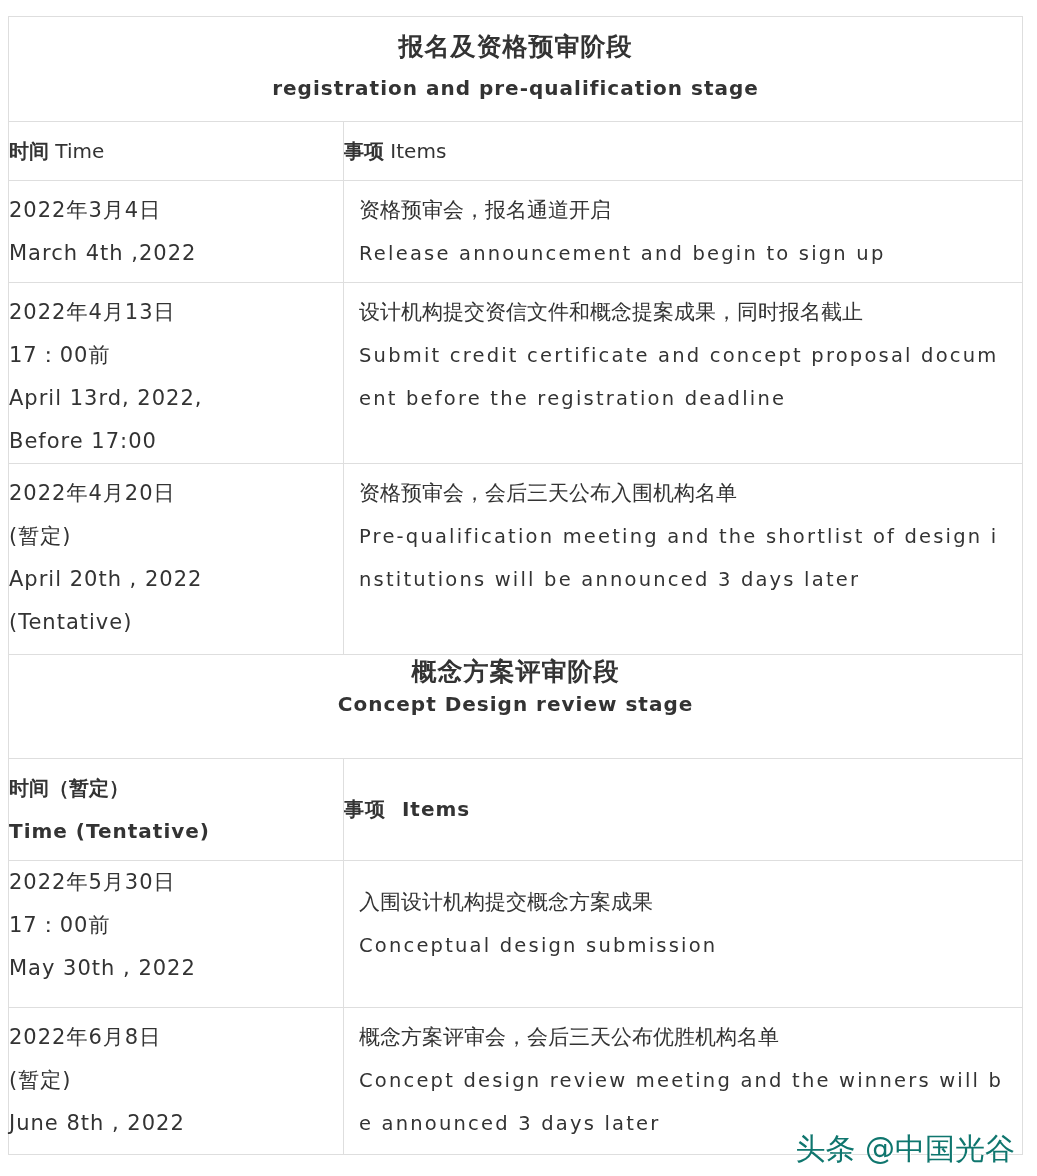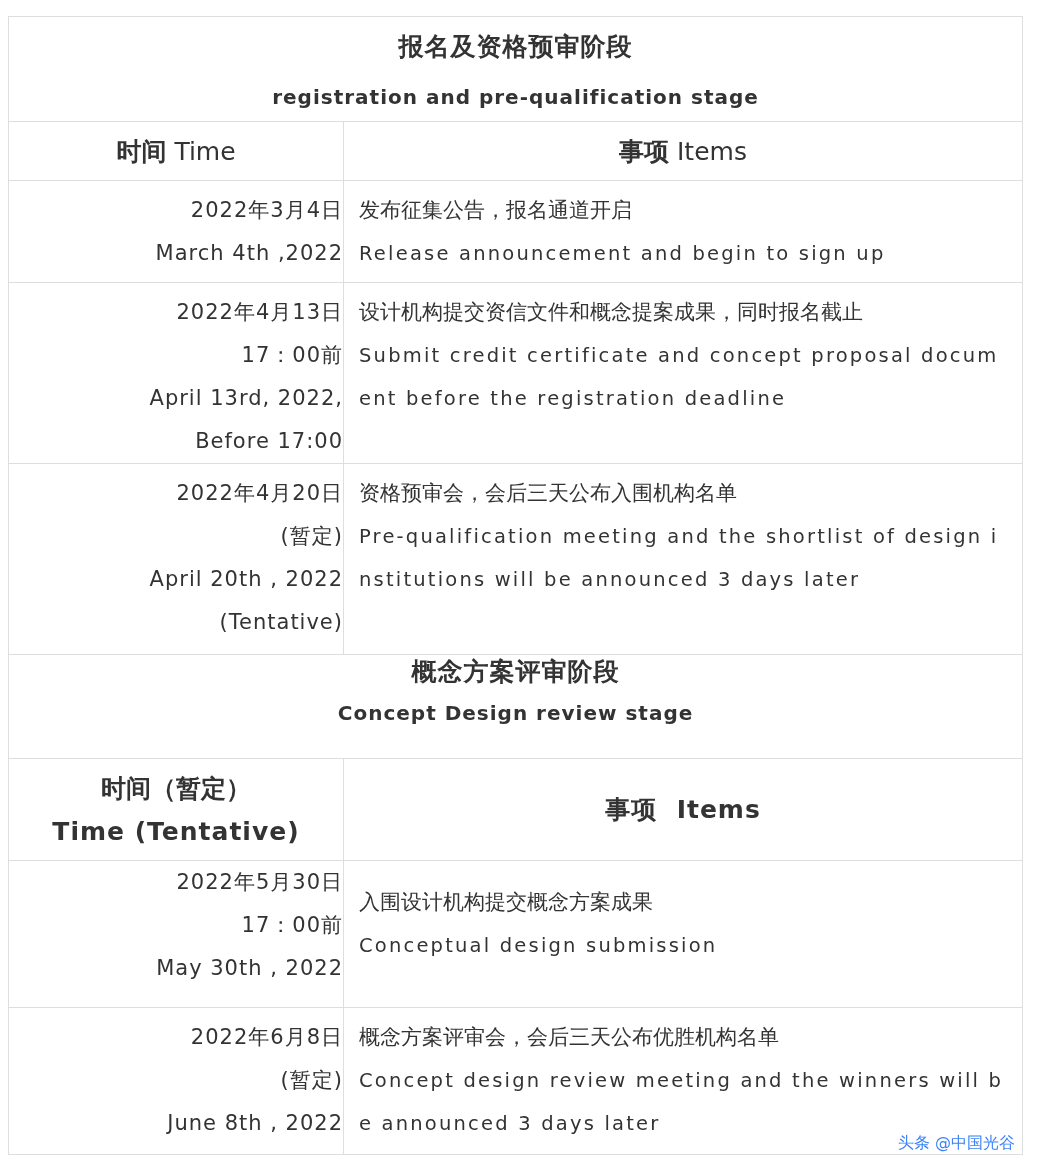--- a/index.html
+++ b/index.html
@@ -5,64 +5,64 @@
   html, body { margin: 0; padding: 0; background: #ffffff; }
   body { width: 1037px; height: 1176px; position: relative; overflow: hidden;
          font-family: "DejaVu Sans", "Liberation Sans", sans-serif; color: #333333; }
   table.sched { position: absolute; left: 8px; top: 16px; width: 1015px;
                 border-collapse: collapse; table-layout: fixed; }
   table.sched td { border: 1px solid #dedede; vertical-align: top; padding: 0; }
   .col-time { width: 335px; }
   .stage-cell { text-align: center; }
   .stage-zh { font-size: 25px; font-weight: bold; color: #333; letter-spacing: 1px; }
   .stage-en { font-size: 20px; font-weight: bold; color: #333; letter-spacing: 1px; }
-  .hdr { font-size: 25px; text-align: center; vertical-align: middle !important; }
+  .hdr { font-size: 20px; text-align: left; vertical-align: middle !important; }
   .hdr b { font-weight: bold; }
-  .time-cell { text-align: right; font-size: 21px; letter-spacing: 1px; color: #333; }
+  .time-cell { text-align: left; font-size: 21px; letter-spacing: 1px; color: #333; }
   .item-cell { font-size: 21px; color: #333; padding-left: 15px !important; padding-right: 14px !important; }
   .item-en { letter-spacing: 2.2px; word-break: break-all; font-size: 19.5px; }
   .line { line-height: 43px; }
-  .watermark { position: absolute; right: 22px; bottom: 22px; font-size: 16px; color: #3b82f6;
+  .watermark { position: absolute; right: 22px; bottom: 6px; font-size: 30px; color: #0f766e;
                text-shadow: 1px 1px 0 #fff; }
 </style>
 </head>
 <body>
 
 <table class="sched">
   <colgroup>
       <col class="col-time">
       <col>
     </colgroup>
 
   <tbody>
       <tr style="height:105px">
     <td colspan="2" class="stage-cell">
       <div class="stage-zh" style="margin-top:13px;line-height:34px">报名及资格预审阶段</div>
-      <div class="stage-en" style="margin-top:18px;line-height:30px">registration and pre-qualification stage</div>
+      <div class="stage-en" style="margin-top:9px;line-height:30px">registration and pre-qualification stage</div>
     </td>
   </tr>
 
   <tr style="height:59px">
     <td class="hdr">
       <b>时间</b>
       <span>Time</span>
     </td>
     <td class="hdr">
       <b>事项</b>
       <span>Items</span>
     </td>
   </tr>
 
   <tr style="height:102px">
     <td class="time-cell" style="padding-top:8px">
       <div class="line">2022年3月4日</div>
       <div class="line">March 4th ,2022</div>
     </td>
     <td class="item-cell" style="padding-top:8px">
-      <div class="line">发布征集公告，报名通道开启</div>
+      <div class="line">资格预审会，报名通道开启</div>
       <div class="line item-en">Release announcement and begin to sign up</div>
     </td>
   </tr>
 
   <tr style="height:149px">
     <td class="time-cell" style="padding-top:8px">
       <div class="line">2022年4月13日</div>
       <div class="line">17：00前</div>
       <div class="line">April 13rd, 2022,</div>
       <div class="line">Before 17:00</div>
@@ -82,21 +82,21 @@
     </td>
     <td class="item-cell" style="padding-top:8px">
       <div class="line">资格预审会，会后三天公布入围机构名单</div>
       <div class="line item-en">Pre-qualification meeting and the shortlist of design institutions will be announced 3 days later</div>
     </td>
   </tr>
 
   <tr style="height:104px">
     <td colspan="2" class="stage-cell">
       <div class="stage-zh" style="margin-top:0;line-height:34px">概念方案评审阶段</div>
-      <div class="stage-en" style="margin-top:9px;line-height:30px">Concept Design review stage</div>
+      <div class="stage-en" style="line-height:30px">Concept Design review stage</div>
     </td>
   </tr>
 
   <tr style="height:102px">
     <td class="hdr">
       <div style="font-weight:bold;line-height:43px">时间（暂定）</div>
       <div style="font-weight:bold;line-height:43px;letter-spacing:1px">Time (Tentative)</div>
     </td>
     <td class="hdr" style="font-weight:bold;letter-spacing:1px;white-space:pre">事项  Items</td>
   </tr>

